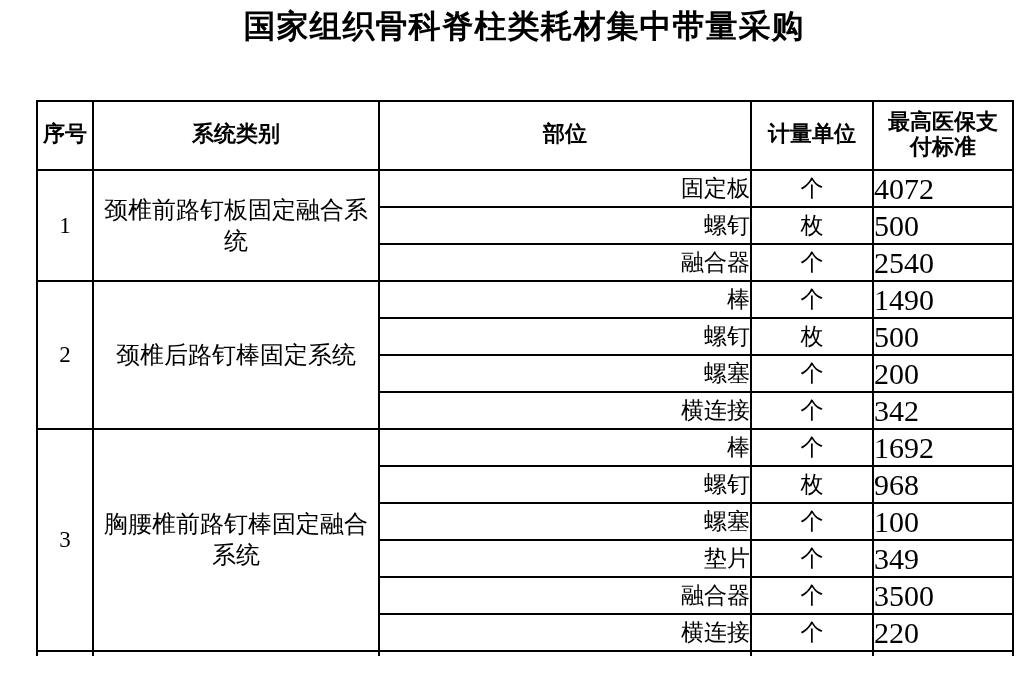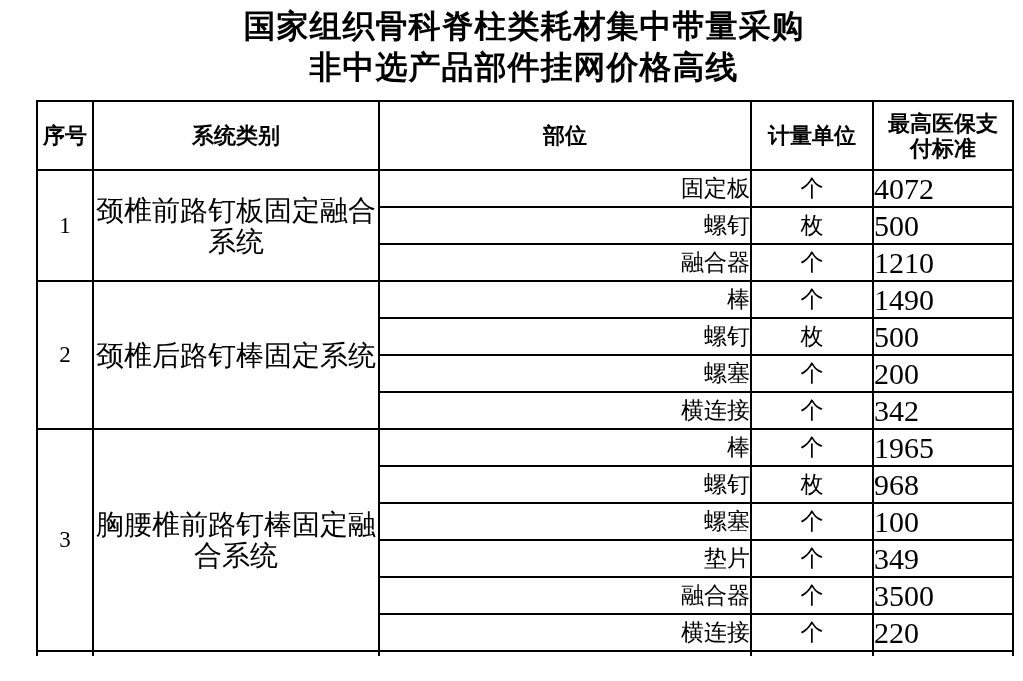--- a/index.html
+++ b/index.html
@@ -48,38 +48,38 @@
     padding: 0;
     overflow: hidden;
   }
   .price-table thead th {
     height: 51px;
     font-weight: bold;
     font-size: 22px;
     line-height: 25px;
     text-align: center;
     vertical-align: middle;
-    font-family: Liberation Sans, sans-serif;
+    font-family: Liberation Mono, monospace;
   }
   .price-table thead th.col-price {
     padding: 8px 8px;
   }
   .price-table tbody tr.data-row {
     height: 37px;
   }
   td.cell-no {
     text-align: center;
     vertical-align: middle;
     font-size: 23px;
     font-family: "Liberation Serif", serif;
   }
   td.cell-category {
     text-align: center;
     vertical-align: middle;
-    font-size: 28px;
+    font-size: 24px;
     line-height: 31px;
     font-family: "Liberation Serif", serif;
     margin-top: 24px;
   }
   td.cell-part {
     text-align: right;
     vertical-align: middle;
     padding-left: 4px;
     font-size: 23px;
     font-family: "Liberation Serif", serif;
@@ -102,21 +102,20 @@
     border-bottom: none;
   }
 </style>
 </head>
 <body>
 
 <div class="page">
 
   <div class="doc-title">
     <div>国家组织骨科脊柱类耗材集中带量采购</div>
-    <div>非中选产品部件挂网价格高线</div>
   </div>
 
   <table class="price-table">
     <colgroup>
       <col style="width:56px">
       <col style="width:286px">
       <col style="width:372px">
       <col style="width:122px">
       <col style="width:140px">
     </colgroup>
@@ -139,21 +138,21 @@
         <td class="cell-price">4072</td>
       </tr>
       <tr class="data-row">
         <td class="cell-part">螺钉</td>
         <td class="cell-unit">枚</td>
         <td class="cell-price">500</td>
       </tr>
       <tr class="data-row">
         <td class="cell-part">融合器</td>
         <td class="cell-unit">个</td>
-        <td class="cell-price">1210</td>
+        <td class="cell-price">2540</td>
       </tr>
 
       <tr class="data-row">
         <td class="cell-no" rowspan="4">2</td>
         <td class="cell-category" rowspan="4">颈椎后路钉棒固定系统</td>
         <td class="cell-part">棒</td>
         <td class="cell-unit">个</td>
         <td class="cell-price">1490</td>
       </tr>
       <tr class="data-row">
@@ -170,21 +169,21 @@
         <td class="cell-part">横连接</td>
         <td class="cell-unit">个</td>
         <td class="cell-price">342</td>
       </tr>
 
       <tr class="data-row">
         <td class="cell-no" rowspan="6">3</td>
         <td class="cell-category" rowspan="6">胸腰椎前路钉棒固定融合系统</td>
         <td class="cell-part">棒</td>
         <td class="cell-unit">个</td>
-        <td class="cell-price">1965</td>
+        <td class="cell-price">1692</td>
       </tr>
       <tr class="data-row">
         <td class="cell-part">螺钉</td>
         <td class="cell-unit">枚</td>
         <td class="cell-price">968</td>
       </tr>
       <tr class="data-row">
         <td class="cell-part">螺塞</td>
         <td class="cell-unit">个</td>
         <td class="cell-price">100</td>

